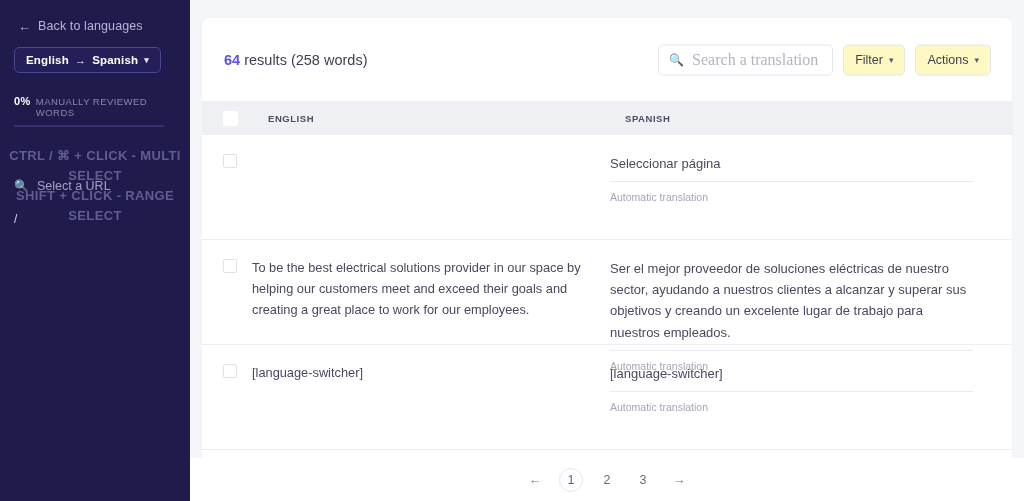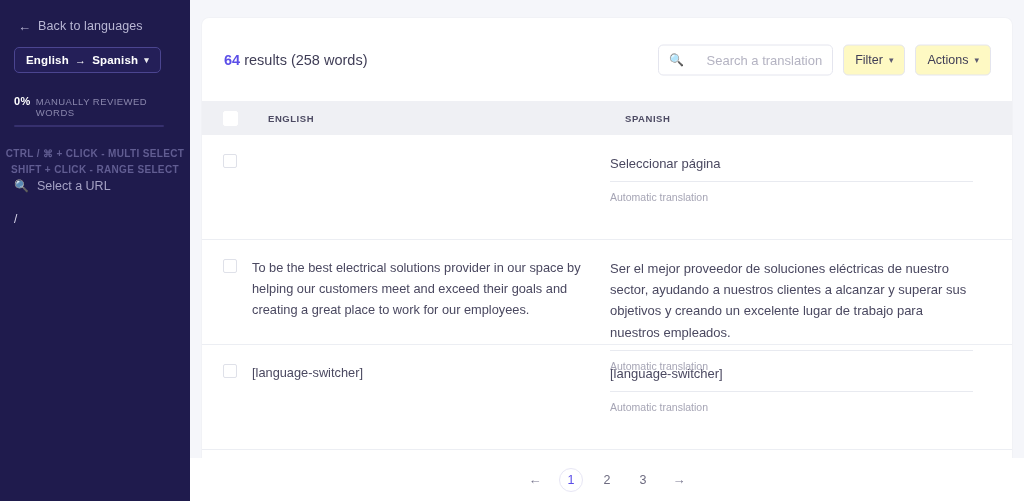--- a/index.html
+++ b/index.html
@@ -52,21 +52,21 @@
 
   .progress-track {
     margin-top: 7px; height: 2px; width: 150px;
     background: #36306e; border-radius: 2px;
   }
   .progress-fill { height: 100%; width: 0%; background: #6c63ff; border-radius: 2px; }
 
   .hints {
     position: absolute; top: 146px; left: 0; right: 0;
     text-align: center;
-    font-size: 10px; font-weight: bold; letter-spacing: .35px;
+    font-size: 13px; font-weight: bold; letter-spacing: .35px;
     color: #615d92; line-height: 1.55;
   }
 
   .search-url {
     position: absolute; top: 179px; left: 14px; right: 14px;
     display: flex; align-items: center; gap: 8px;
     cursor: text;
   }
   .search-url .glyph { color: #a5a2c4; font-size: 12px; line-height: 1; }
   .search-url .txt { font-size: 12.5px; color: #a5a2c4; }
@@ -107,23 +107,23 @@
   }
   .search-box {
     width: 175px; height: 31px;
     border: 1px solid #e4e5ee; border-radius: 5px;
     background: #fff;
     display: flex; align-items: center; gap: 8px;
     padding: 0 10px;
   }
   .search-box .mag { color: #9a99ad; font-size: 12px; line-height: 1; }
   .search-box input {
-    border: none; outline: none; font-size: 13px;
-    font-family: Liberation Sans, sans-serif;
-    color: #3f3d56; width: 100%; background: transparent; text-align: right;
+    border: none; outline: none; font-size: 16px;
+    font-family: Liberation Serif, serif;
+    color: #3f3d56; width: 100%; background: transparent;
   }
   .search-box input::placeholder { color: #b4b3c2; }
 
   .hbtn {
     height: 31px; min-width: 62px;
     border: 1px solid #e4e5ee; border-radius: 5px; background: #fef9c3;
     display: flex; align-items: center; justify-content: center; gap: 6px;
     font-size: 12.5px; color: #3f3d56; cursor: pointer;
     padding: 0 11px;
     font-family: "Liberation Sans", sans-serif;

